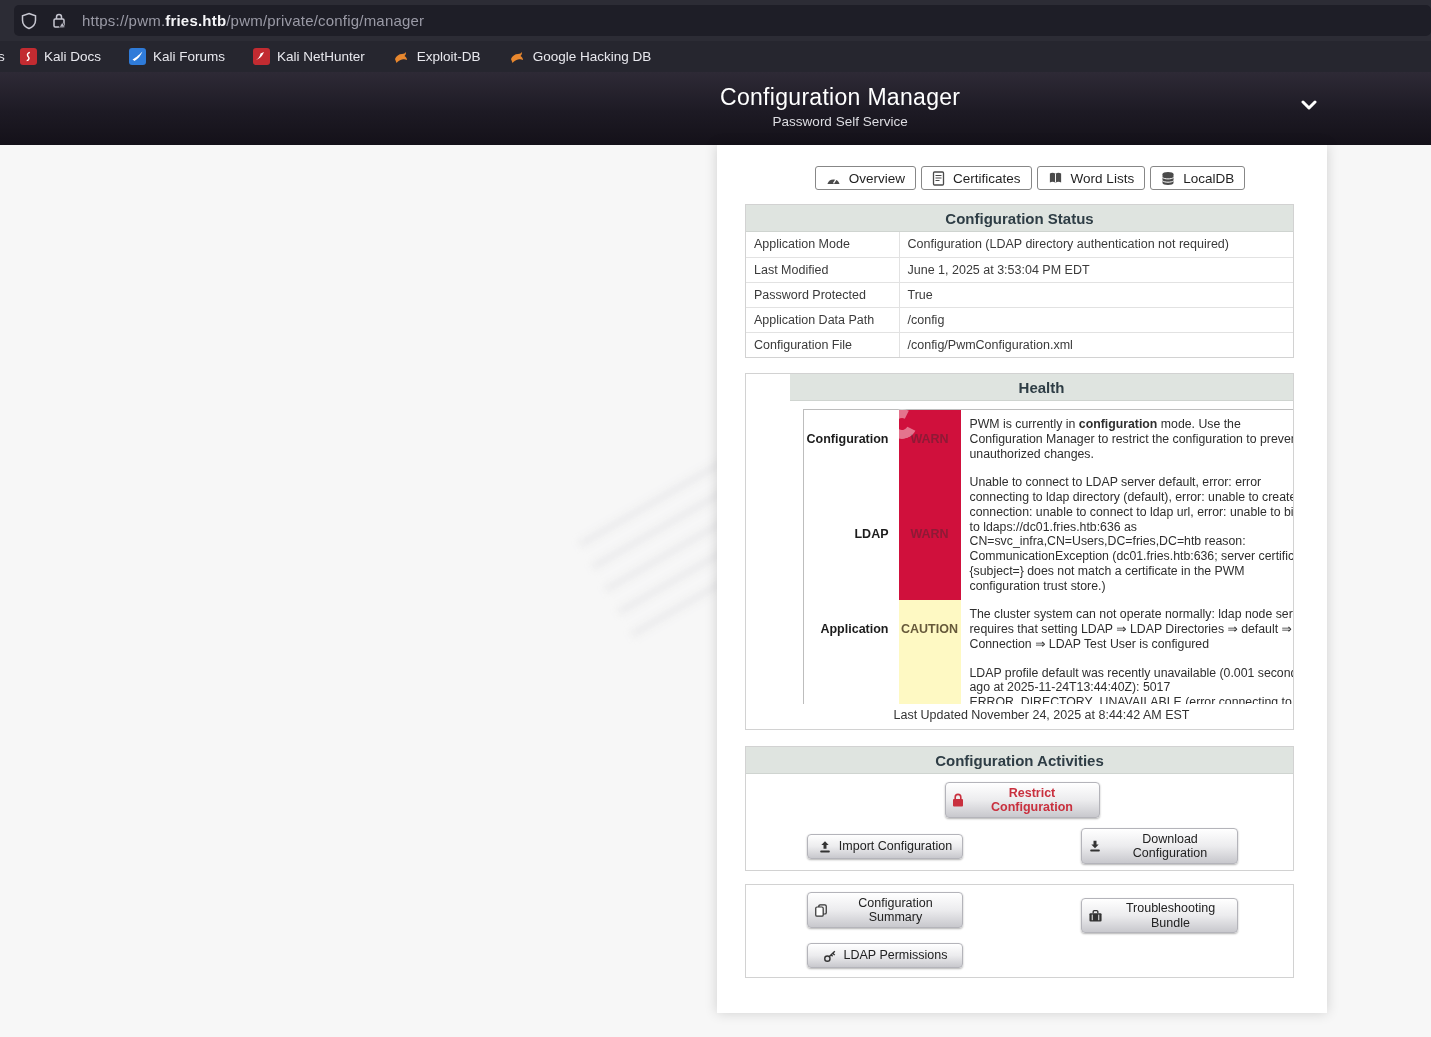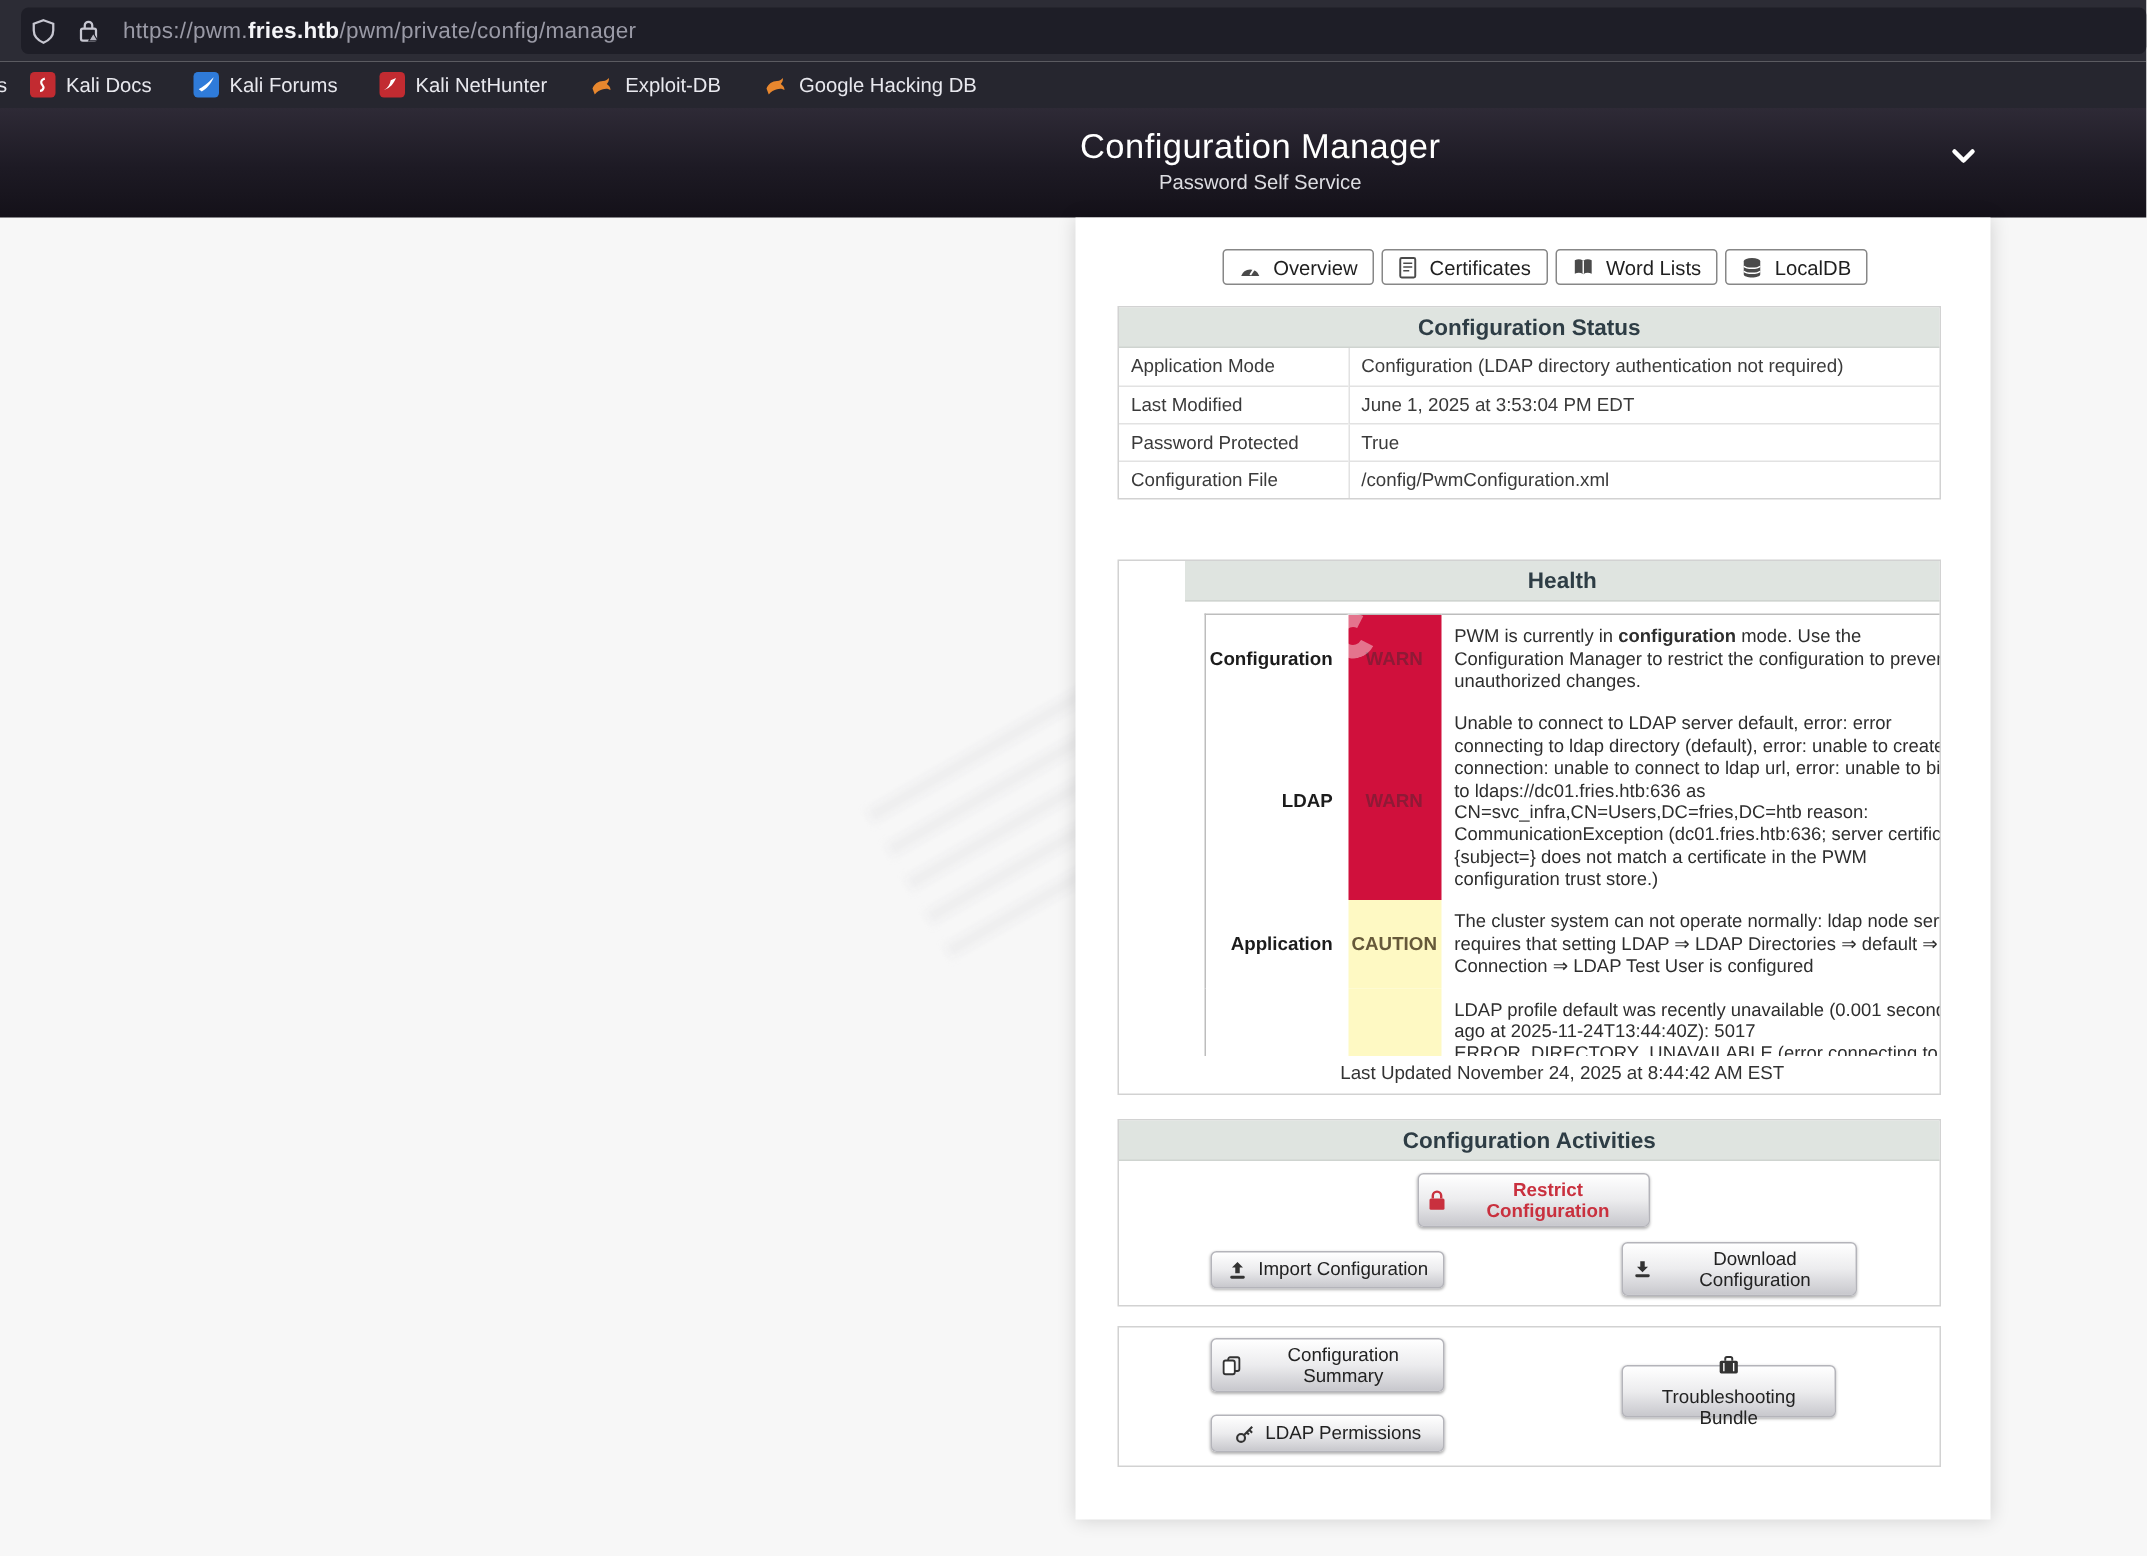--- a/index.html
+++ b/index.html
@@ -216,20 +216,24 @@
         <td class="lbl">Application Mode</td>
         <td class="val">Configuration (LDAP directory authentication not required)</td>
       </tr>
       <tr>
         <td class="lbl">Last Modified</td>
         <td class="val">June 1, 2025 at 3:53:04 PM EDT</td>
       </tr>
       <tr>
         <td class="lbl">Password Protected</td>
         <td class="val">True</td>
+      </tr>
+      <tr>
+        <td class="lbl">Application Data Path</td>
+        <td class="val">/config</td>
       </tr>
       <tr>
         <td class="lbl">Configuration File</td>
         <td class="val">/config/PwmConfiguration.xml</td>
       </tr>
     </tbody>
       </table>
   </div>
 
   <div class="panel" style="top:228px;padding-left:44px;">
@@ -293,21 +297,21 @@
 
   <div class="panel" style="top:739px;">
     <div class="panel-body" style="height:92px;">
       <button class="btn" style="left:61px; top:7px; width:156px; height:36px;">
         <svg width="14" height="15" viewBox="0 0 16 16">
             <rect x="5.5" y="1.5" width="8.5" height="10.5" rx="1.5" fill="none" stroke="#333" stroke-width="1.4"></rect>
             <rect x="2" y="4" width="8.5" height="10.5" rx="1.5" fill="#fff" stroke="#333" stroke-width="1.4"></rect>
           </svg>
         <span>Configuration Summary</span>
       </button>
-      <button class="btn" style="left:335px; top:25px; width:143px; height:35px;flex-direction:column;">
+      <button class="btn" style="left:335px; top:13px; width:157px; height:35px;">
         <svg width="15" height="14" viewBox="0 0 16 15">
             <rect x="1.5" y="4.5" width="13" height="9" rx="1.2" fill="#333"></rect>
             <path d="M5.5 4.5V3a1.2 1.2 0 011.2-1.2h2.6A1.2 1.2 0 0110.5 3v1.5" fill="none" stroke="#333" stroke-width="1.4"></path>
             <path d="M4.5 6v6M11.5 6v6" stroke="#fff" stroke-width="1"></path>
           </svg>
         <span>Troubleshooting Bundle</span>
       </button>
       <button class="btn" style="left:61px; top:58px; width:156px; height:25px;">
         <svg width="14" height="14" viewBox="0 0 16 16">
             <circle cx="5" cy="11" r="3" fill="none" stroke="#333" stroke-width="1.6"></circle>

